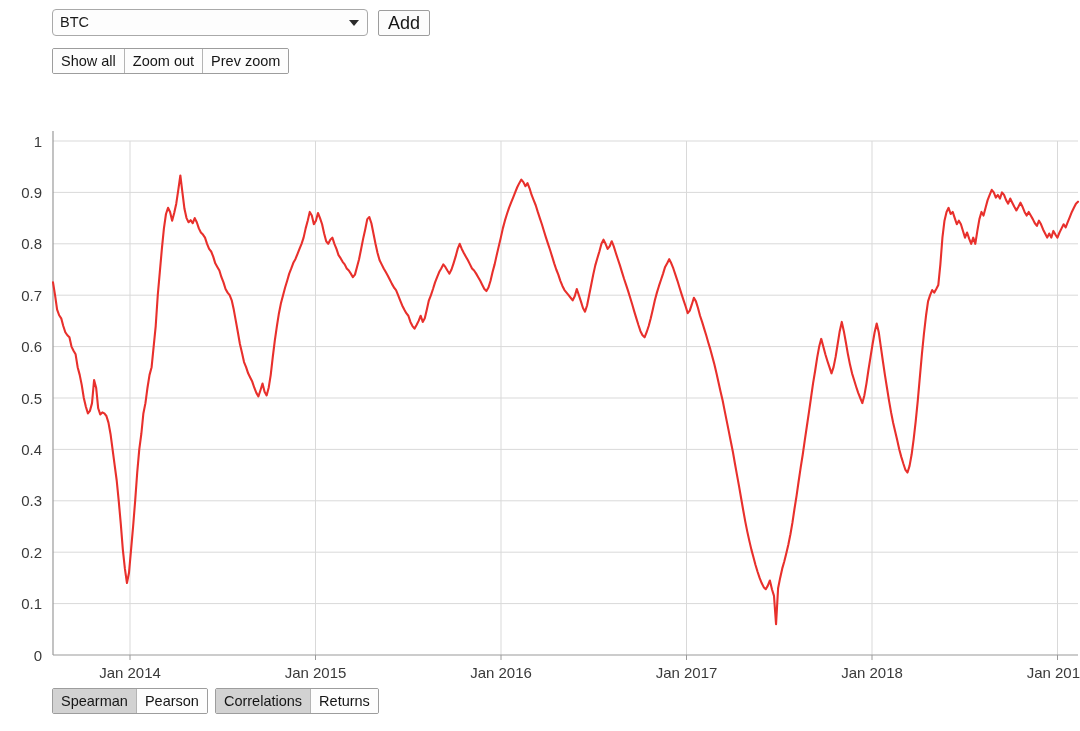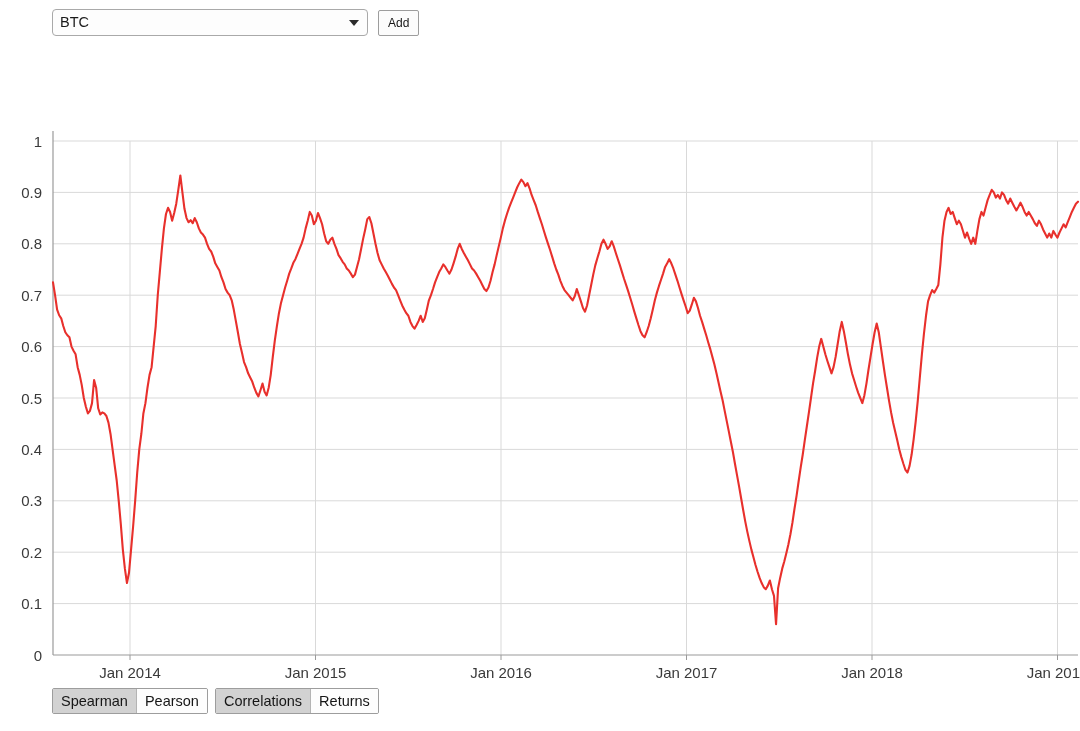--- a/index.html
+++ b/index.html
@@ -55,21 +55,21 @@
     border-right: 5px solid transparent;
     border-top: 6px solid #2b2b2b;
     pointer-events: none;
   }
 
   .plain-btn {
     height: 26px;
     box-sizing: border-box;
     padding: 0 9px;
     font-family: "Liberation Sans", sans-serif;
-    font-size: 12px;
+    font-size: 18px;
     color: #161616;
     background: #fcfcfc;
     border: 1px solid #9d9d9d;
     border-radius: 2px;
     cursor: pointer;
     line-height: 24px;
   }
 
   
   .btn-group {
@@ -128,20 +128,25 @@
 
 <div class="toolbar-row" id="toolbar-top">
   <span class="select-wrap">
     <select class="ui-select" id="asset-a-select"><option value="BTC">BTC</option><option value="ETH">ETH</option><option value="XRP">XRP</option><option value="LTC">LTC</option><option value="BCH">BCH</option></select>
     <span class="select-arrow"></span>
   </span>
   <button class="plain-btn">Add</button>
 </div>
 
 <div class="toolbar-row" id="toolbar-zoom">
+  <span class="btn-group" id="zoom-nav-group">
+      <button class="seg">Show all</button>
+      <button class="seg">Zoom out</button>
+      <button class="seg">Prev zoom</button>
+    </span>
 </div>
 
 <div id="chart-area">
   <svg id="chart-svg" width="1080" height="570" viewBox="0 0 1080 570">
     <g id="grid-lines">
         <line x1="53" x2="1078" y1="493.6" y2="493.6" stroke="#d9d9d9" stroke-width="1"></line>
         <line x1="53" x2="1078" y1="442.2" y2="442.2" stroke="#d9d9d9" stroke-width="1"></line>
         <line x1="53" x2="1078" y1="390.8" y2="390.8" stroke="#d9d9d9" stroke-width="1"></line>
         <line x1="53" x2="1078" y1="339.4" y2="339.4" stroke="#d9d9d9" stroke-width="1"></line>
         <line x1="53" x2="1078" y1="288" y2="288" stroke="#d9d9d9" stroke-width="1"></line>

